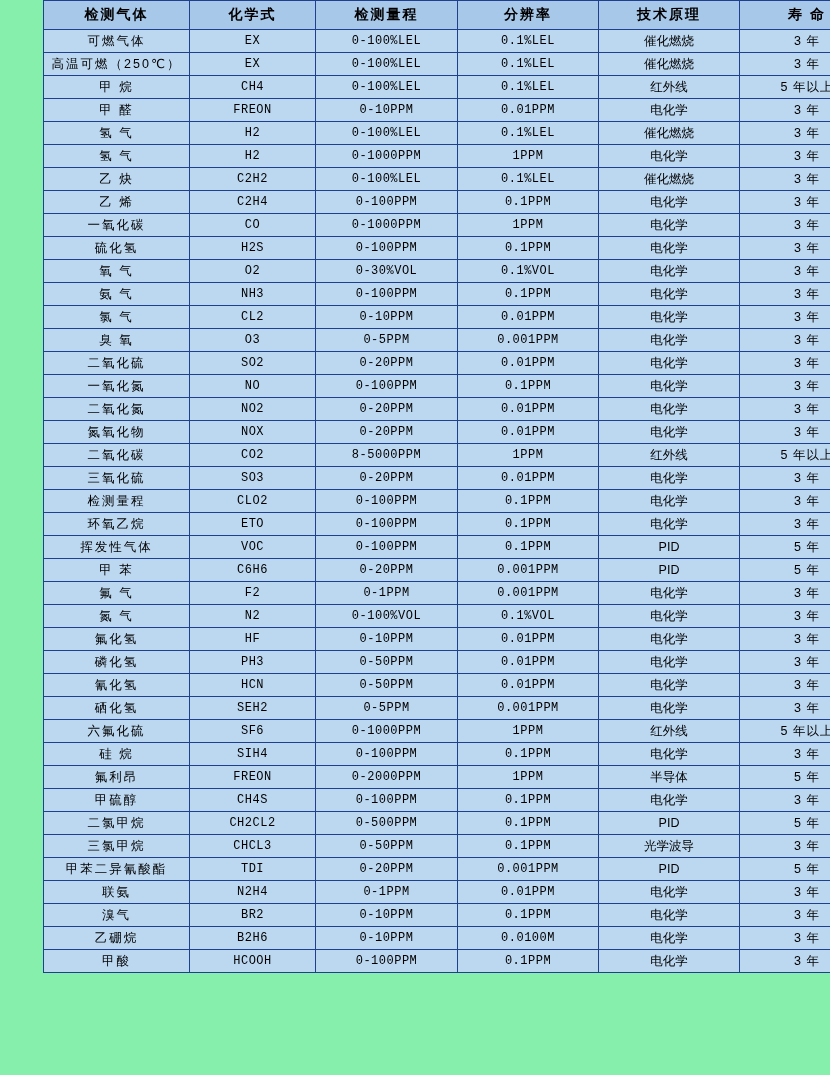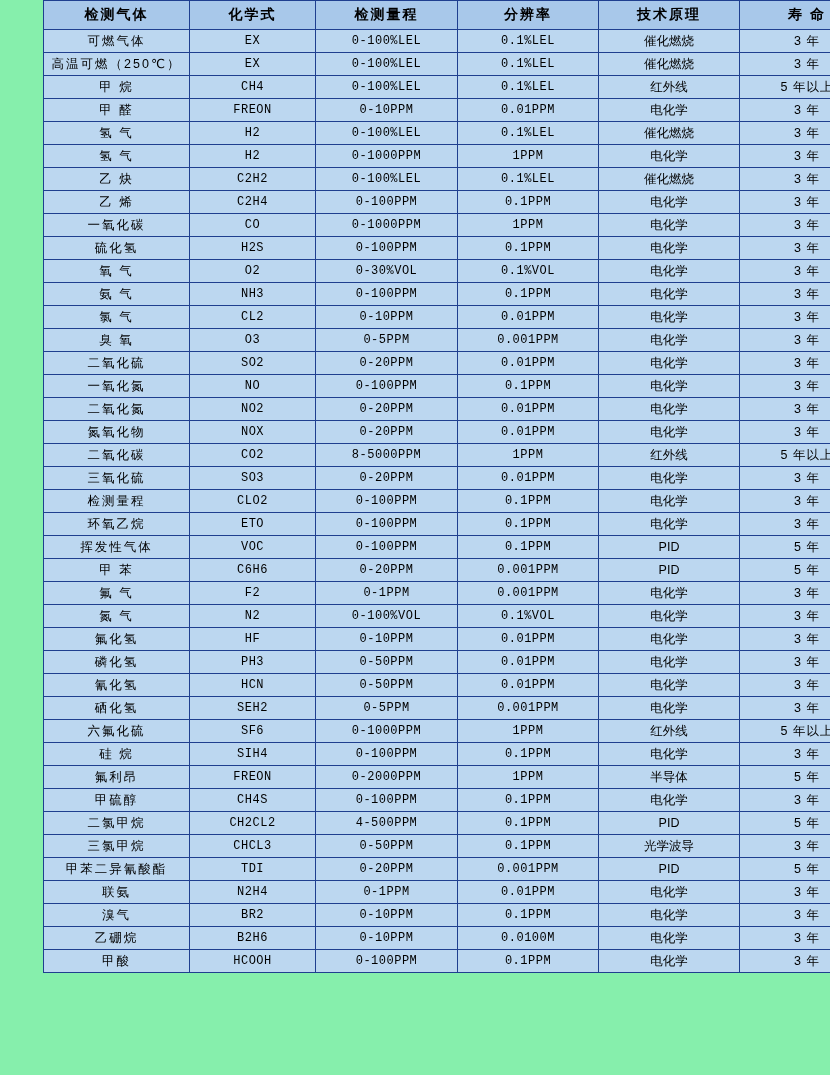--- a/index.html
+++ b/index.html
@@ -359,21 +359,21 @@
           <td class="name">甲硫醇</td>
           <td class="formula">CH4S</td>
           <td class="range">0-100PPM</td>
           <td class="res">0.1PPM</td>
           <td class="principle">电化学</td>
           <td class="life">3 年</td>
         </tr>
         <tr>
           <td class="name">二氯甲烷</td>
           <td class="formula">CH2CL2</td>
-          <td class="range">4-500PPM</td>
+          <td class="range">0-500PPM</td>
           <td class="res">0.1PPM</td>
           <td class="principle">PID</td>
           <td class="life">5 年</td>
         </tr>
         <tr>
           <td class="name">三氯甲烷</td>
           <td class="formula">CHCL3</td>
           <td class="range">0-50PPM</td>
           <td class="res">0.1PPM</td>
           <td class="principle">光学波导</td>

